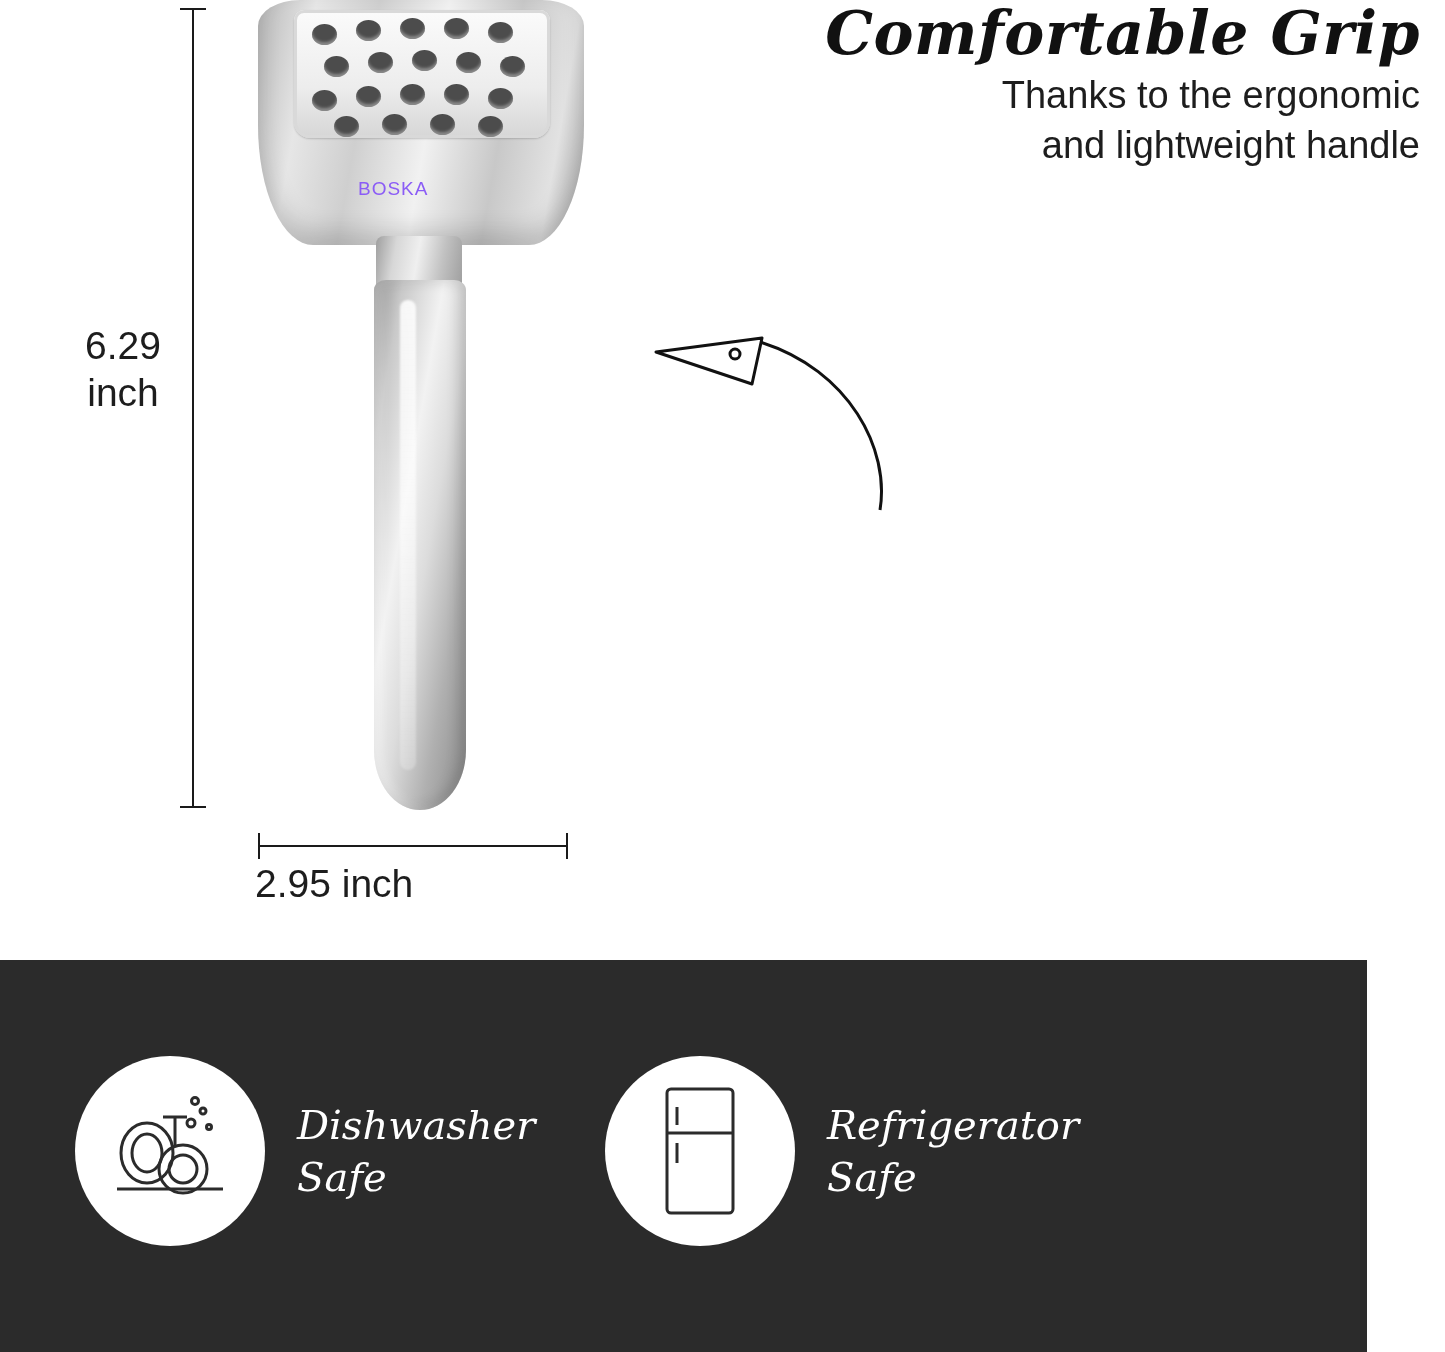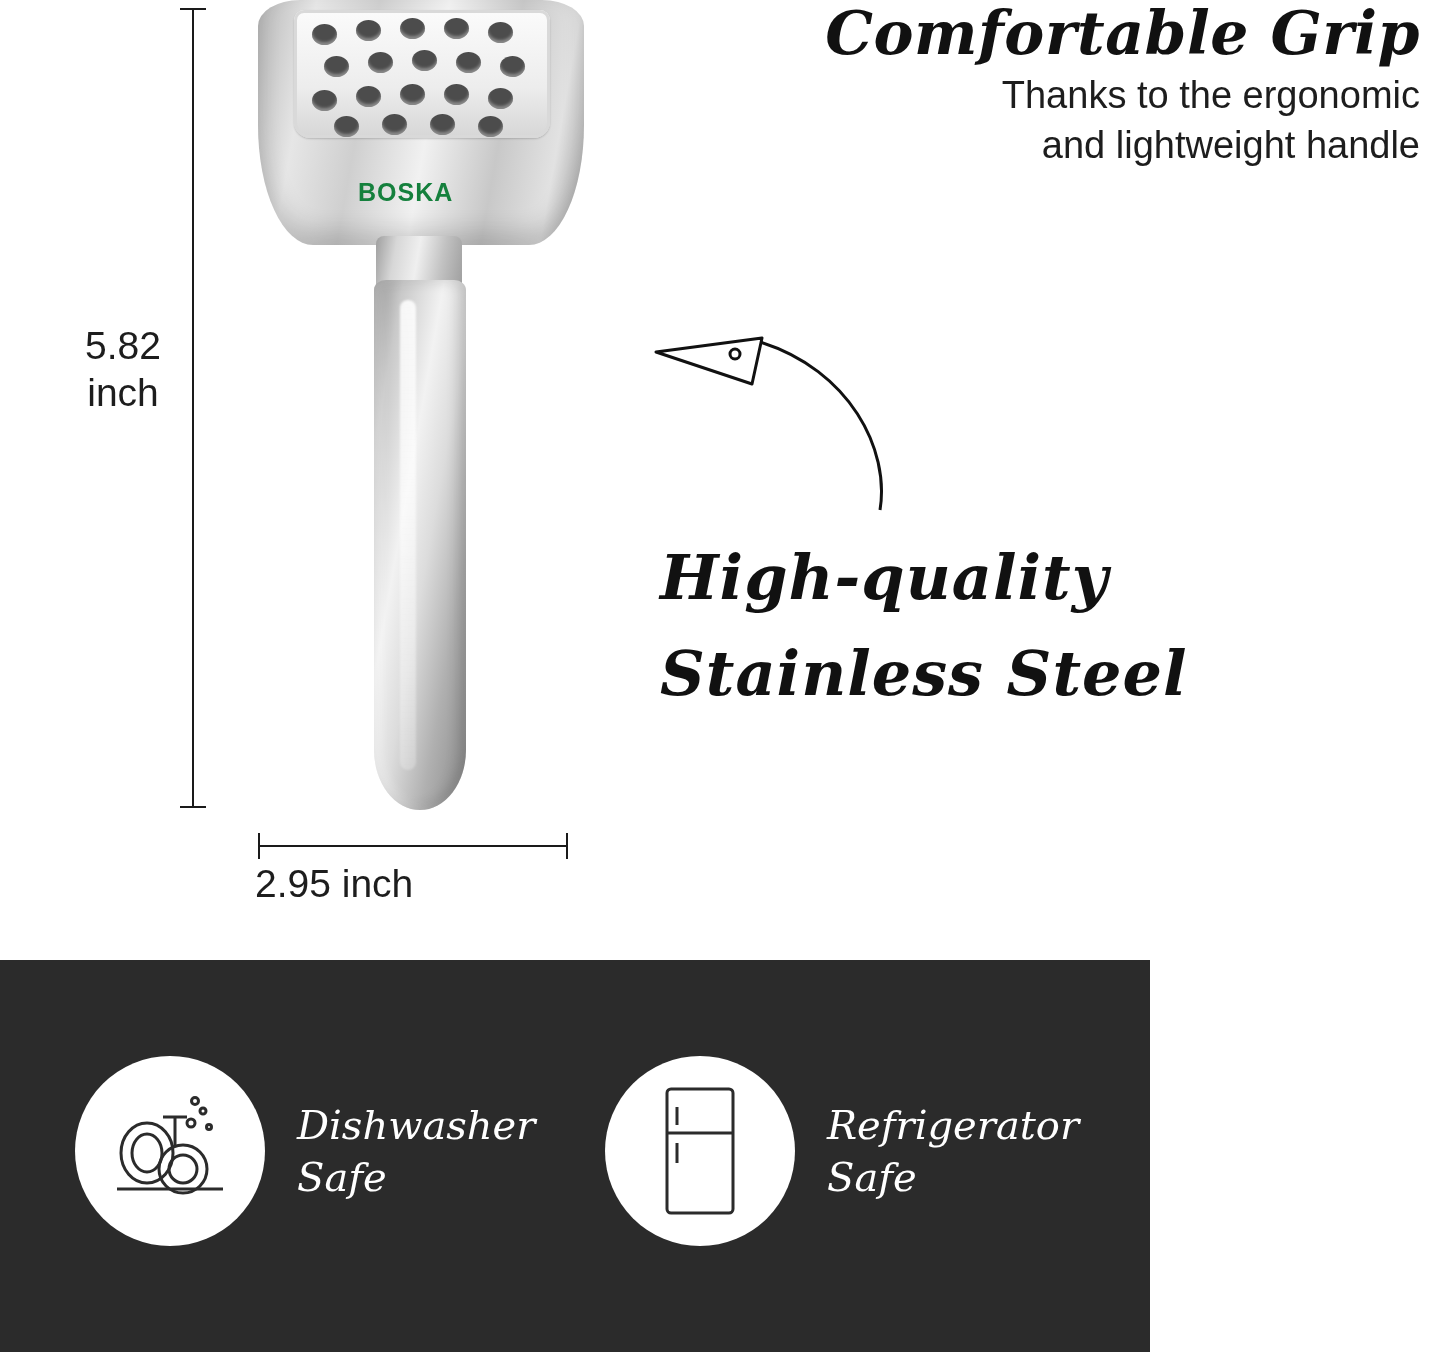--- a/index.html
+++ b/index.html
@@ -123,24 +123,24 @@
     width: 25px;
     height: 21px;
     border-radius: 50%;
     background: #4c4c4c;
     box-shadow: inset 0 -3px 3px rgba(255,255,255,.35);
   }
   .brand {
     position: absolute;
     left: 108px;
     top: 178px;
-    font-size: 25px;
-    font-weight: bold;
+    font-size: 19px;
+    font-weight: normal;
     letter-spacing: 1px;
-    color: #15803d;
+    color: #8b5cf6;
     font-family: "Liberation Sans", sans-serif;
   }
   .handle-neck {
     position: absolute;
     left: 126px;
     top: 236px;
     width: 86px;
     height: 70px;
     background: linear-gradient(100deg,#9e9e9e 0%, #d7d7d7 22%, #efefef 46%, #c2c2c2 72%, #9a9a9a 100%);
     border-radius: 8px 8px 0 0;
@@ -209,21 +209,21 @@
     top: 310px;
     width: 260px;
     height: 230px;
   }
 
   
   #bottom-panel {
     position: absolute;
     left: 0;
     top: 960px;
-    width: 1150px;
+    width: 1367px;
     height: 392px;
     background: #2b2b2b;
   }
   .feature {
     position: absolute;
     top: 96px;
     display: flex;
     align-items: center;
   }
   #feature-dishwasher { left: 75px; }
@@ -250,21 +250,21 @@
   }
 </style>
 </head>
 <body>
 
 <div id="top-panel">
 
   <div class="dim-v-cap-top"></div>
   <div class="dim-v-line"></div>
   <div class="dim-v-cap-bot"></div>
-  <div class="dim-label-v">5.82
+  <div class="dim-label-v">6.29
 inch</div>
 
   <div class="dim-h-cap-l"></div>
   <div class="dim-h-line"></div>
   <div class="dim-h-cap-r"></div>
   <div class="dim-label-h">2.95  inch</div>
 
   <div id="product">
     <div class="head-body"></div>
     <div class="grate-plate">
@@ -297,22 +297,20 @@
   <div id="grip-title" class="script">Comfortable Grip</div>
   <div id="grip-sub" style="white-space:pre-line">Thanks to the ergonomic
 and lightweight handle</div>
 
   <svg id="arrow-svg" viewBox="0 0 260 230">
     <path d="M240 200 C 250 140, 210 60, 120 32" fill="none" stroke="#111" stroke-width="3"></path>
     <path d="M122 28 L 16 42 L 112 74 Z" fill="#ffffff" stroke="#111" stroke-width="3" stroke-linejoin="round"></path>
     <circle cx="95" cy="44" r="5" fill="none" stroke="#111" stroke-width="3"></circle>
   </svg>
 
-  <div id="steel-title" class="script" style="white-space:pre-line">High-quality
-Stainless Steel</div>
 </div>
 
 <div id="bottom-panel">
 
   <div id="feature-dishwasher" class="feature">
     <div class="circle-icon">
       <svg width="130" height="120" viewBox="0 0 130 120">
         <g fill="none" stroke="#2b2b2b" stroke-width="3">
           <ellipse cx="42" cy="62" rx="26" ry="30"></ellipse>
           <ellipse cx="42" cy="62" rx="15" ry="19"></ellipse>

